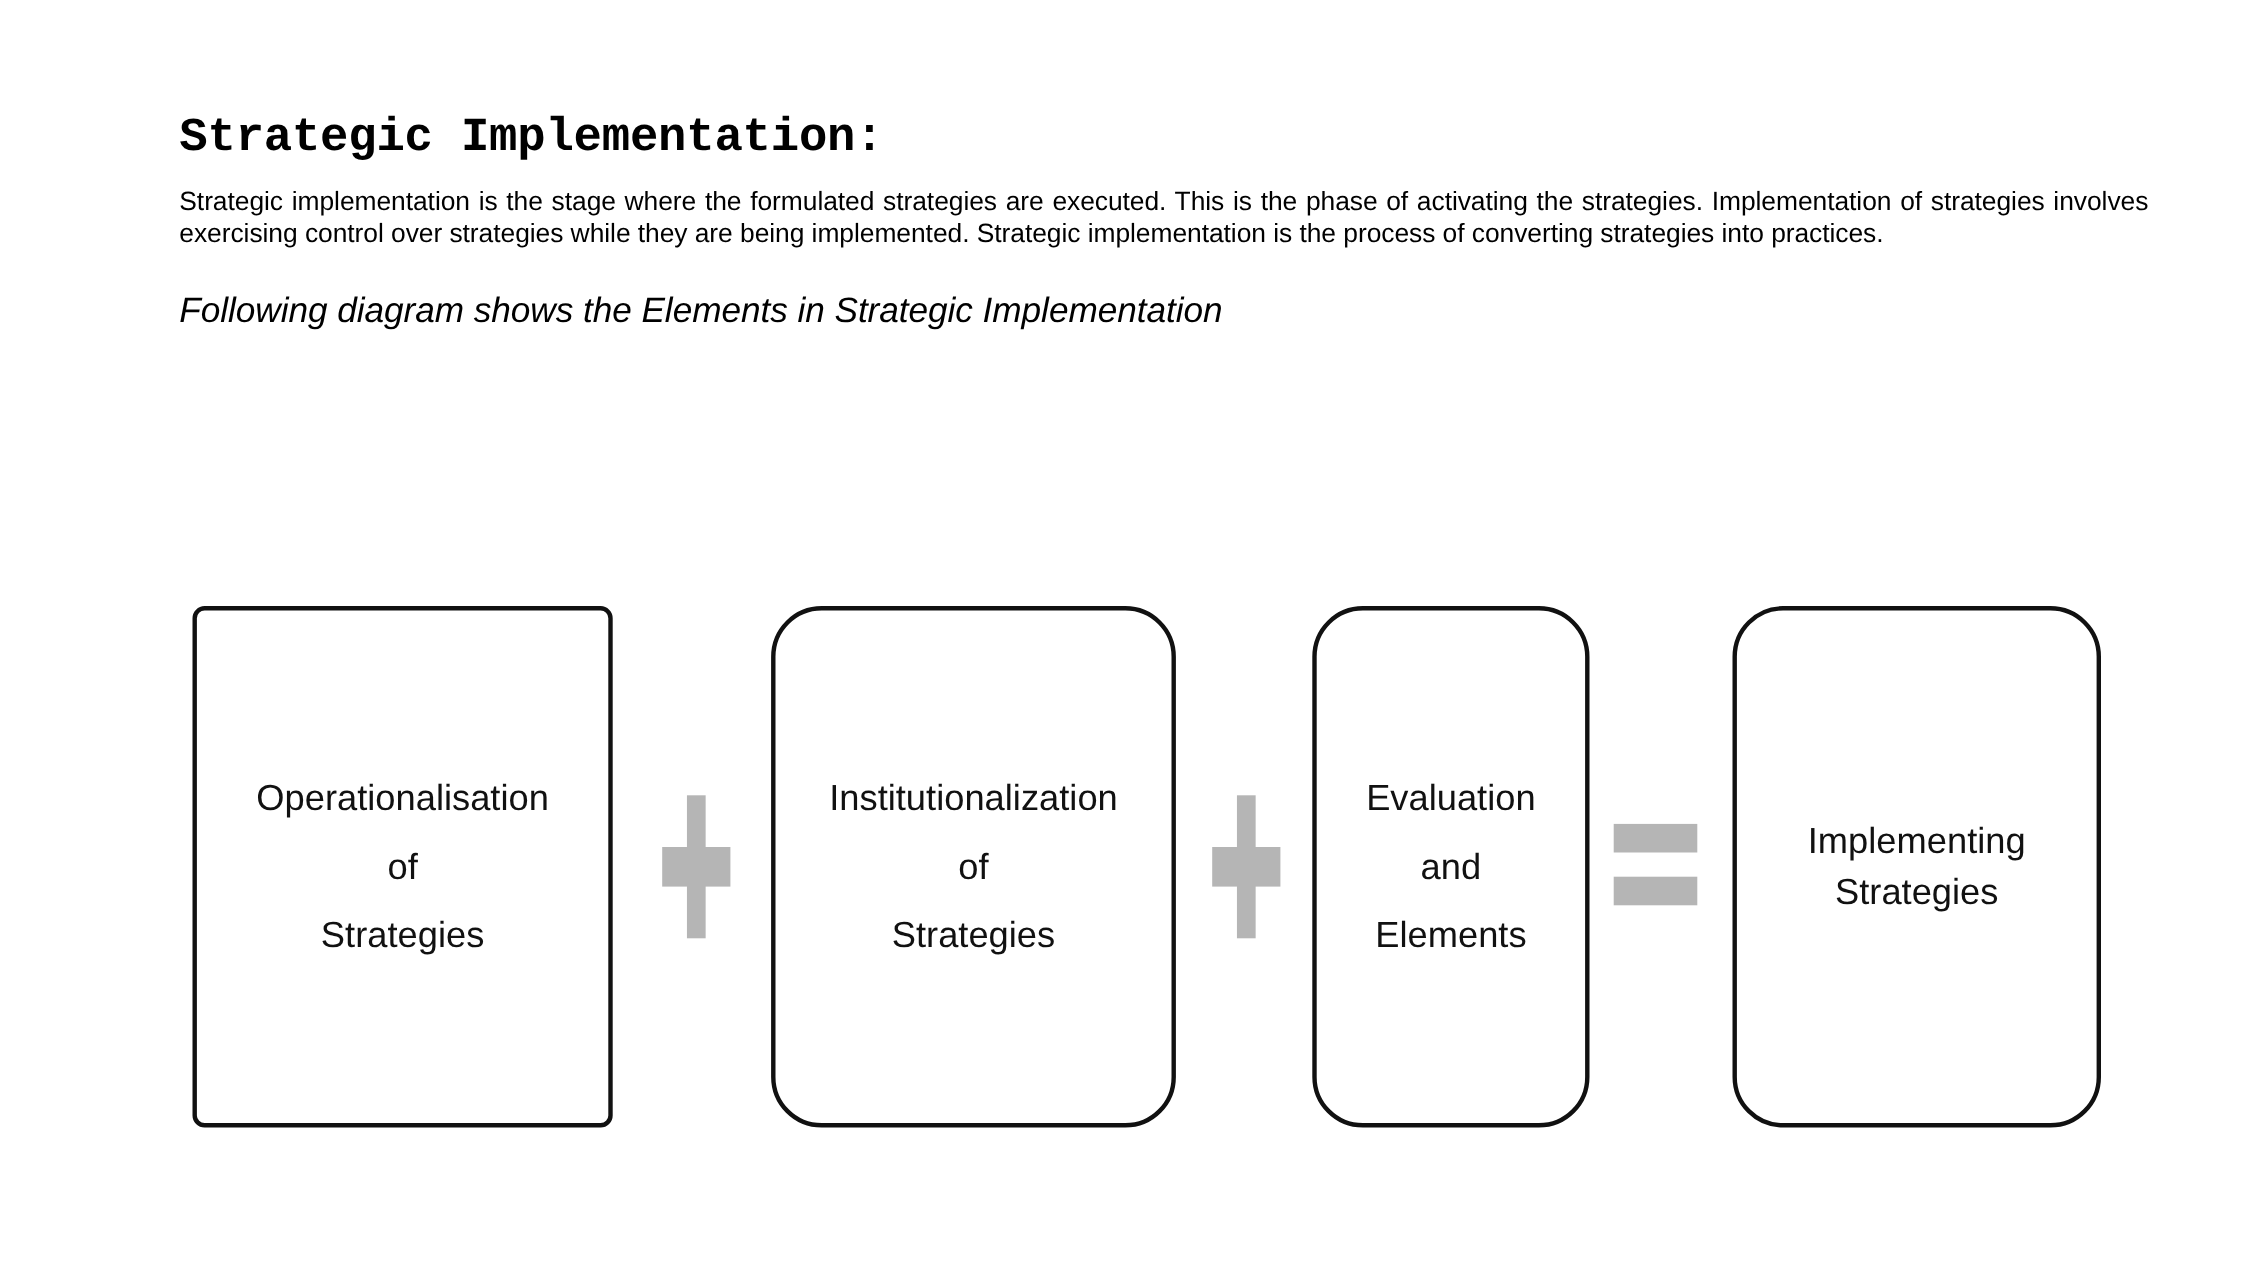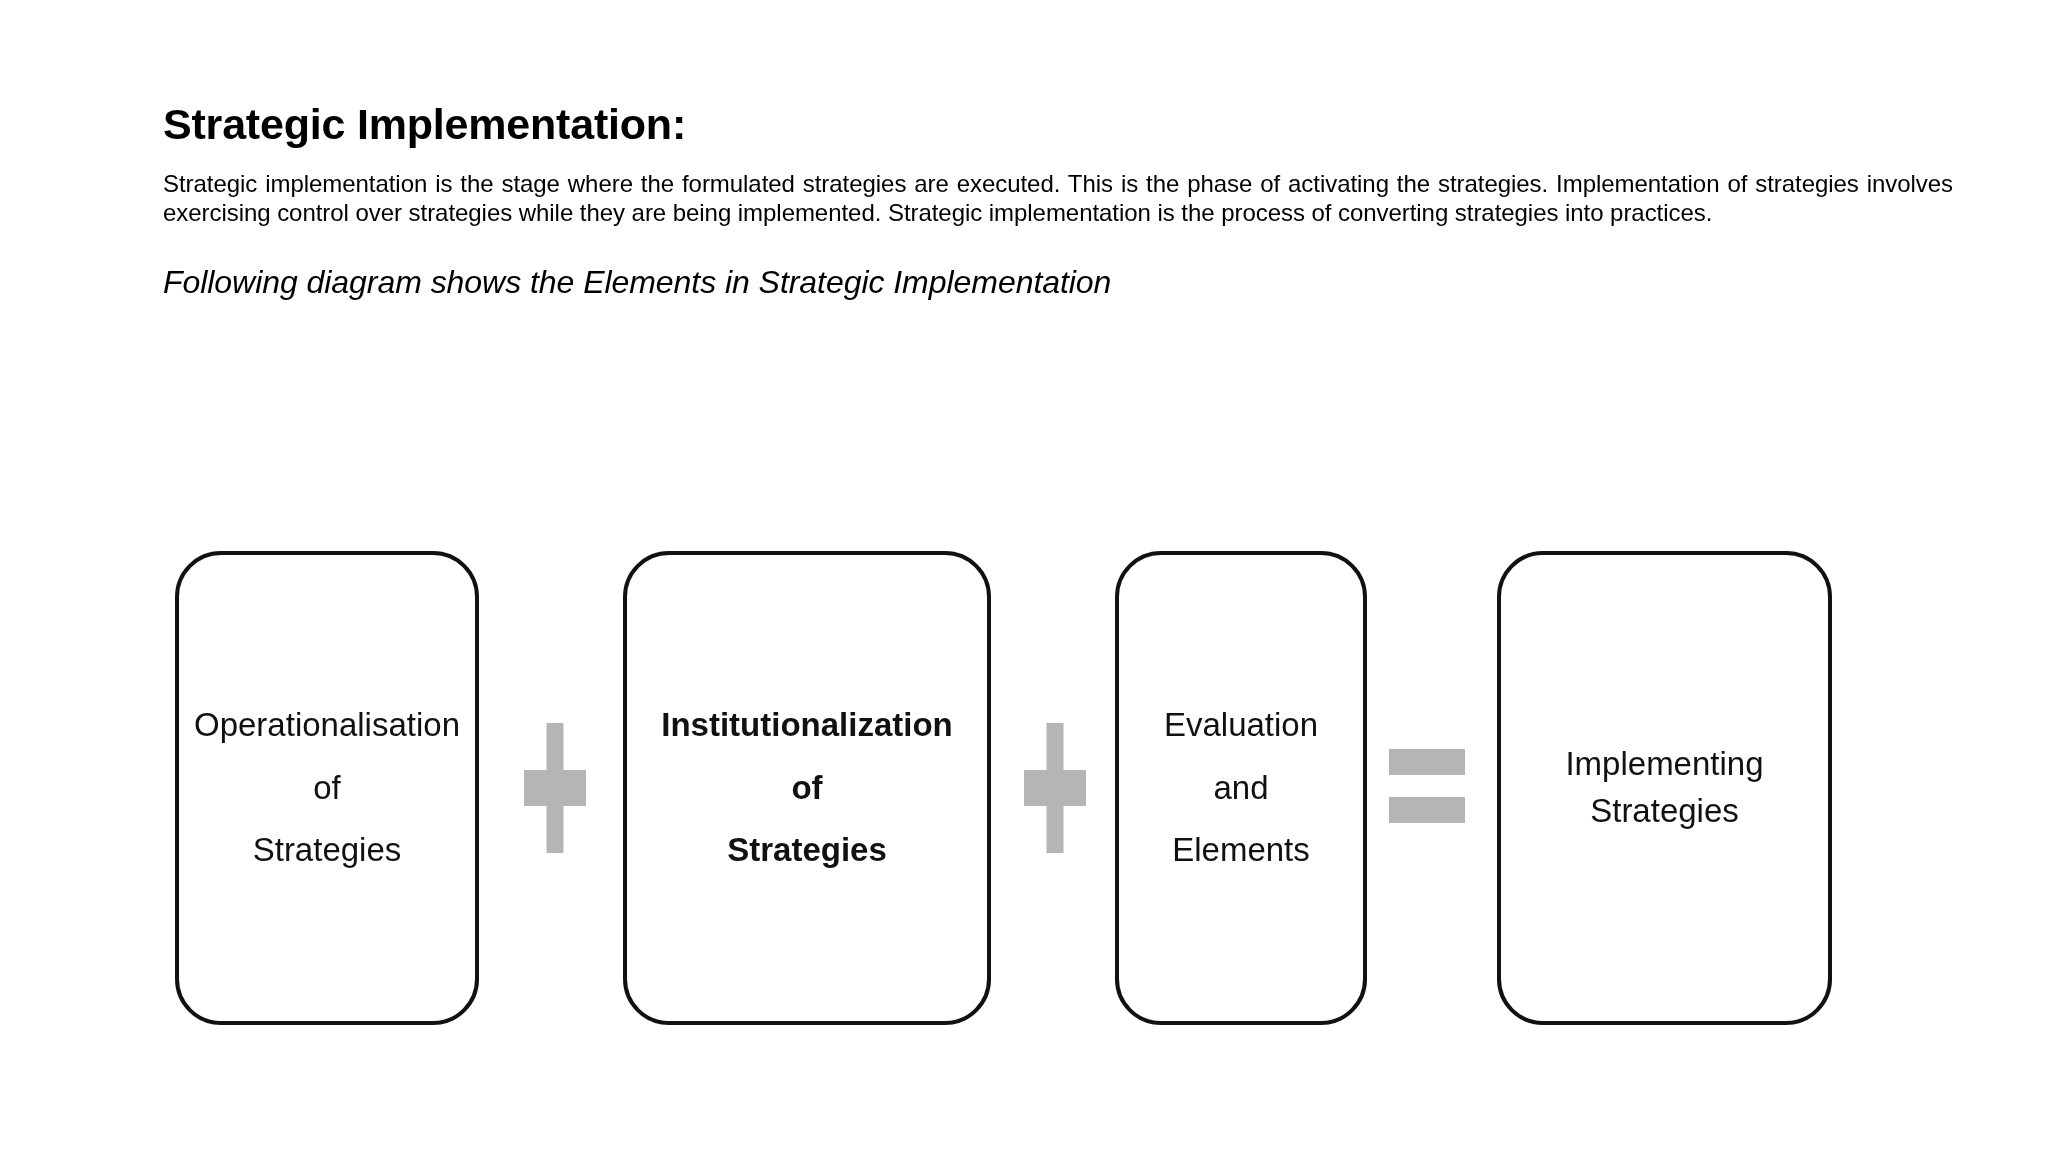--- a/index.html
+++ b/index.html
@@ -29,20 +29,21 @@
     top: 100px;
     width: 1800px;
   }
   .slide-title {
     font-size: 43px;
     font-weight: bold;
     letter-spacing: -0.2px;
     line-height: 1.15;
     margin: 0 0 20px 0;
     white-space: nowrap;
+    font-family: Liberation Mono, monospace;
   }
   .body-paragraph {
     font-size: 24px;
     line-height: 1.21;
     text-align: justify;
     text-align-last: left;
     margin: 0;
     width: 1790px;
     letter-spacing: -0.05px;
   }
@@ -79,22 +80,22 @@
     font-size: 33px;
     line-height: 1.05;
     color: #111111;
     font-stretch: condensed;
   }
   .node-box .line {
     display: block;
     padding: 14px 0;
     white-space: nowrap;
   }
-  .node-1 { width: 304px; height: 474px; }
-  .node-2 { width: 368px; height: 474px; font-weight: bold; }
+  .node-1 { width: 382px; height: 474px; border-radius: 11px; }
+  .node-2 { width: 368px; height: 474px; }
   .node-3 { width: 252px; height: 474px; }
   .node-4 { width: 335px; height: 474px; }
 
   .node-4 .line { padding: 6px 0; }
 
   .op {
     flex: 0 0 auto;
     display: flex;
     align-items: center;
     justify-content: center;

